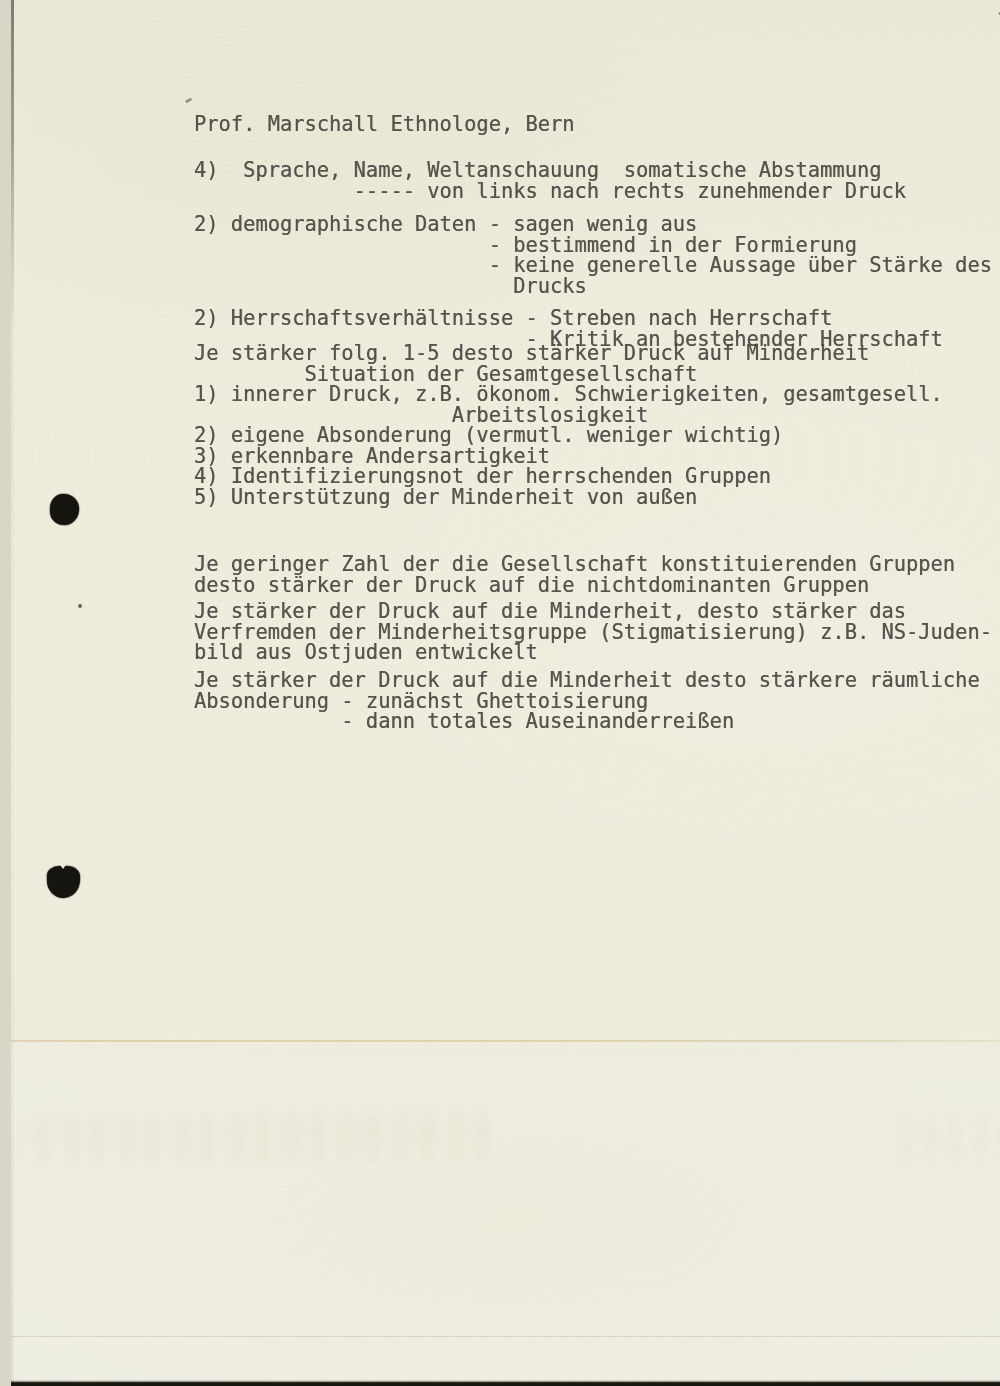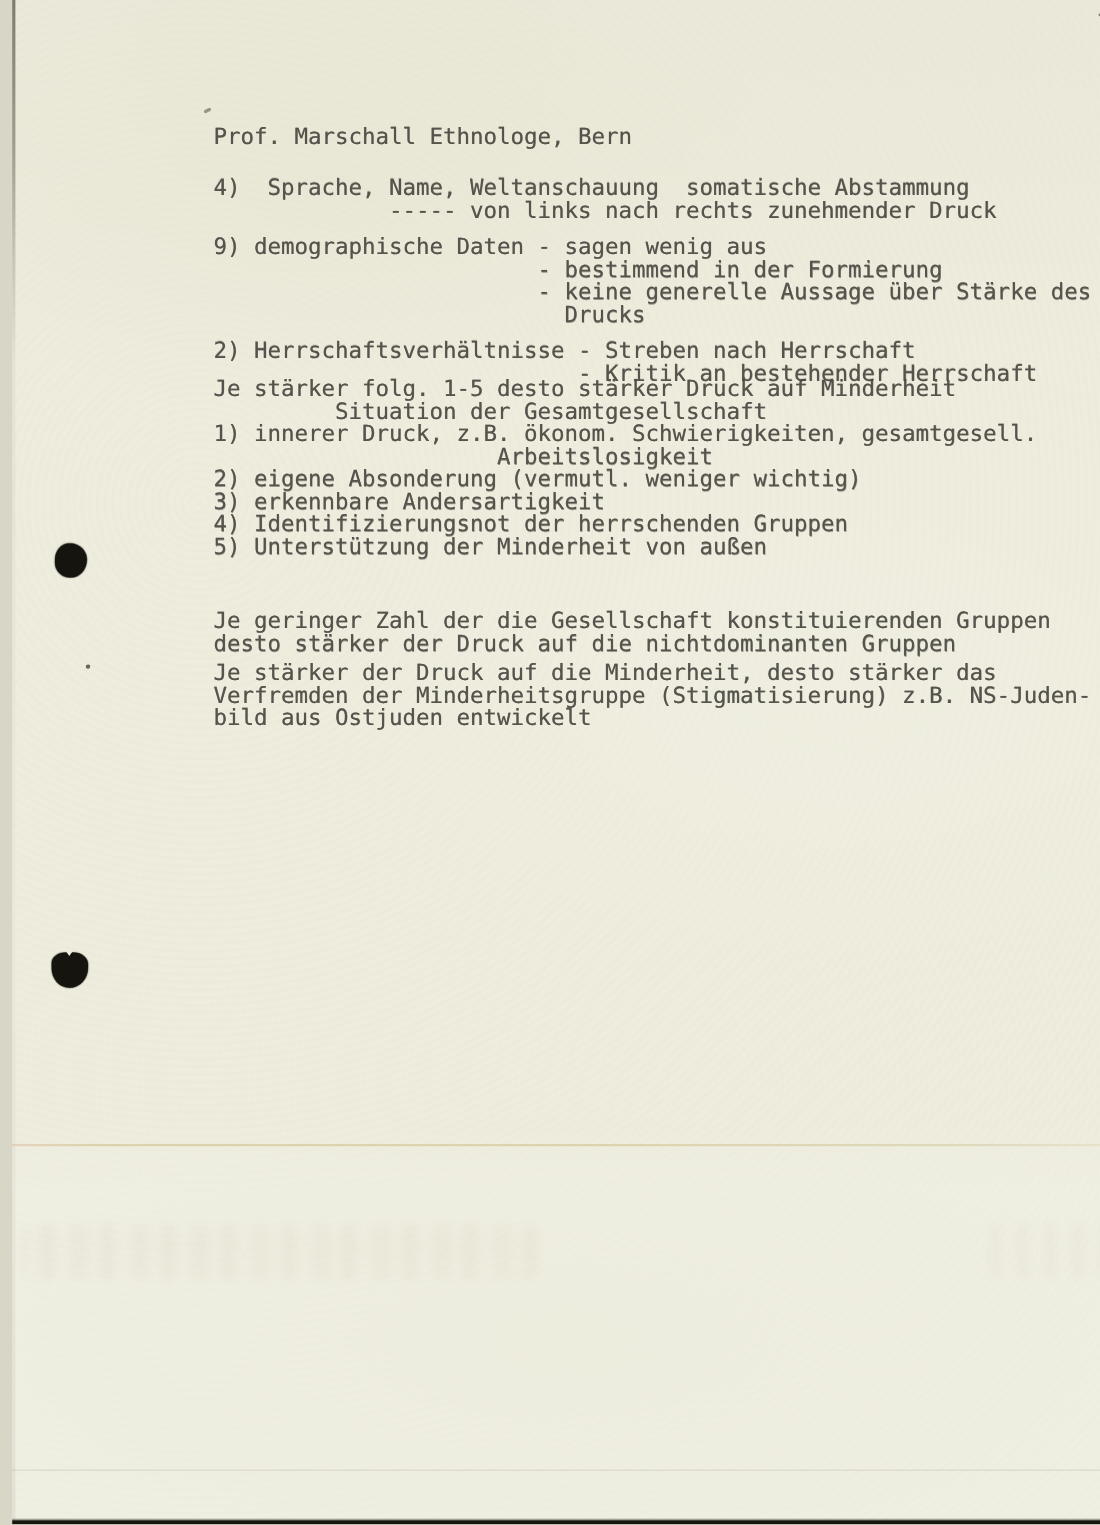--- a/index.html
+++ b/index.html
@@ -140,21 +140,21 @@
 <div class="scan">
 
   <div class="texture"></div>
   <div class="lower-lighter"></div>
 
   <pre class="para" style="top:114px">Prof. Marschall Ethnologe, Bern</pre>
 
   <pre class="para" style="top:160px">4)  Sprache, Name, Weltanschauung  somatische Abstammung
              ----- von links nach rechts zunehmender Druck</pre>
 
-  <pre class="para" style="top:214px">9) demographische Daten - sagen wenig aus
+  <pre class="para" style="top:214px">2) demographische Daten - sagen wenig aus
                         - bestimmend in der Formierung
                         - keine generelle Aussage über Stärke des
                           Drucks</pre>
 
   <pre class="para" style="top:308px">2) Herrschaftsverhältnisse - Streben nach Herrschaft
                            - Kritik an bestehender Herrschaft</pre>
 
   <pre class="para" style="top:343px">Je stärker folg. 1-5 desto stärker Druck auf Minderheit
          Situation der Gesamtgesellschaft
 1) innerer Druck, z.B. ökonom. Schwierigkeiten, gesamtgesell.
@@ -164,20 +164,23 @@
 4) Identifizierungsnot der herrschenden Gruppen
 5) Unterstützung der Minderheit von außen</pre>
 
   <pre class="para" style="top:554px">Je geringer Zahl der die Gesellschaft konstituierenden Gruppen
 desto stärker der Druck auf die nichtdominanten Gruppen</pre>
 
   <pre class="para" style="top:601px">Je stärker der Druck auf die Minderheit, desto stärker das
 Verfremden der Minderheitsgruppe (Stigmatisierung) z.B. NS-Juden-
 bild aus Ostjuden entwickelt</pre>
 
+  <pre class="para" style="top:670px">Je stärker der Druck auf die Minderheit desto stärkere räumliche
+Absonderung - zunächst Ghettoisierung
+            - dann totales Auseinanderreißen</pre>
 
   <div class="punch punch-top"></div>
   <div class="punch punch-bottom"></div>
 
   <div class="speck-margin"></div>
   <div class="speck-accent"></div>
   <div class="speck-topright"></div>
 
   <div class="fold-line"></div>
   <div class="faint-line-2"></div>

